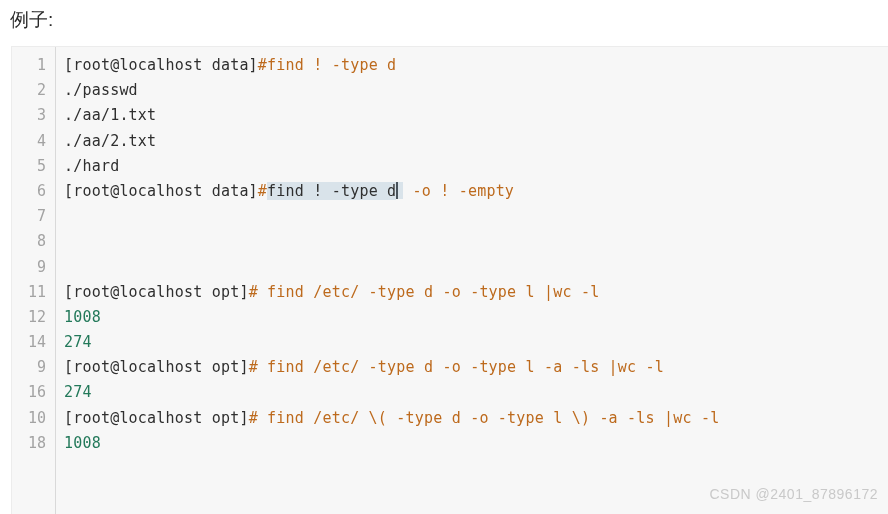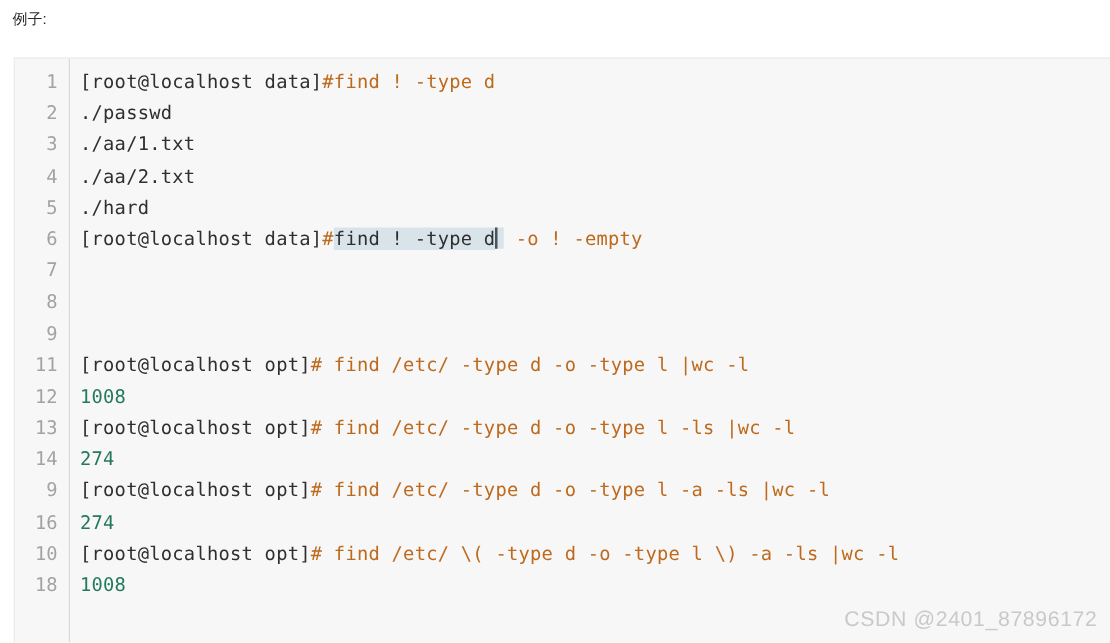--- a/index.html
+++ b/index.html
@@ -7,21 +7,21 @@
   body {
     width: 888px; height: 514px;
     background: #ffffff;
     overflow: hidden;
     position: relative;
     font-family: "Liberation Sans", sans-serif;
   }
   .page-label {
     position: absolute;
     left: 10px; top: 7px;
-    font-size: 12px;
+    font-size: 19px;
     color: var(--label-text, #2a2a2a);
   }
   .code-block {
     position: absolute;
     left: 11px; top: 46px; right: 0; bottom: 0;
     background: var(--code-bg, #f7f7f7);
     border: 1px solid var(--code-border, #ececec);
     border-right: none;
     border-bottom: none;
     overflow: hidden;
@@ -60,21 +60,21 @@
   .cursor {
     display: inline-block;
     width: 7px; height: 17px;
     vertical-align: -3px;
     background: var(--selection-bg, #d9e3ea);
     border-left: 2px solid var(--cursor-color, #49535c);
   }
   .watermark {
     position: absolute;
     right: 10px; top: 486px;
-    font-size: 17px;
+    font-size: 14px;
     letter-spacing: 0.5px;
     color: var(--watermark-text, #c9c9c9);
   }
 </style>
 </head>
 <body>
 
 <div class="page-label">例子:</div>
 
 <div class="code-block">
@@ -84,21 +84,20 @@
       <div class="code-line"><span class="line-num">2</span><span class="line-code"><span class="seg-plain">./passwd</span></span></div>
       <div class="code-line"><span class="line-num">3</span><span class="line-code"><span class="seg-plain">./aa/1.txt</span></span></div>
       <div class="code-line"><span class="line-num">4</span><span class="line-code"><span class="seg-plain">./aa/2.txt</span></span></div>
       <div class="code-line"><span class="line-num">5</span><span class="line-code"><span class="seg-plain">./hard</span></span></div>
       <div class="code-line"><span class="line-num">6</span><span class="line-code"><span class="seg-plain">[root@localhost data]</span><span class="seg-command">#</span><span class="seg-selected">find ! -type d</span><span class="cursor"></span><span class="seg-command"> -o ! -empty</span></span></div>
       <div class="code-line"><span class="line-num">7</span><span class="line-code"></span></div>
       <div class="code-line"><span class="line-num">8</span><span class="line-code"></span></div>
       <div class="code-line"><span class="line-num">9</span><span class="line-code"></span></div>
       <div class="code-line"><span class="line-num">11</span><span class="line-code"><span class="seg-plain">[root@localhost opt]</span><span class="seg-command"># find /etc/ -type d -o -type l |wc -l</span></span></div>
       <div class="code-line"><span class="line-num">12</span><span class="line-code"><span class="seg-number">1008</span></span></div>
-      <div class="code-line"><span class="line-num">13</span><span class="line-code"><span class="seg-plain">[root@localhost opt]</span><span class="seg-command"># find /etc/ -type d -o -type l -ls |wc -l</span></span></div>
       <div class="code-line"><span class="line-num">14</span><span class="line-code"><span class="seg-number">274</span></span></div>
       <div class="code-line"><span class="line-num">9</span><span class="line-code"><span class="seg-plain">[root@localhost opt]</span><span class="seg-command"># find /etc/ -type d -o -type l -a -ls |wc -l</span></span></div>
       <div class="code-line"><span class="line-num">16</span><span class="line-code"><span class="seg-number">274</span></span></div>
       <div class="code-line"><span class="line-num">10</span><span class="line-code"><span class="seg-plain">[root@localhost opt]</span><span class="seg-command"># find /etc/ \( -type d -o -type l \) -a -ls |wc -l</span></span></div>
       <div class="code-line"><span class="line-num">18</span><span class="line-code"><span class="seg-number">1008</span></span></div>
     </div>
 </div>
 
 <div class="watermark">CSDN @2401_87896172</div>
 

